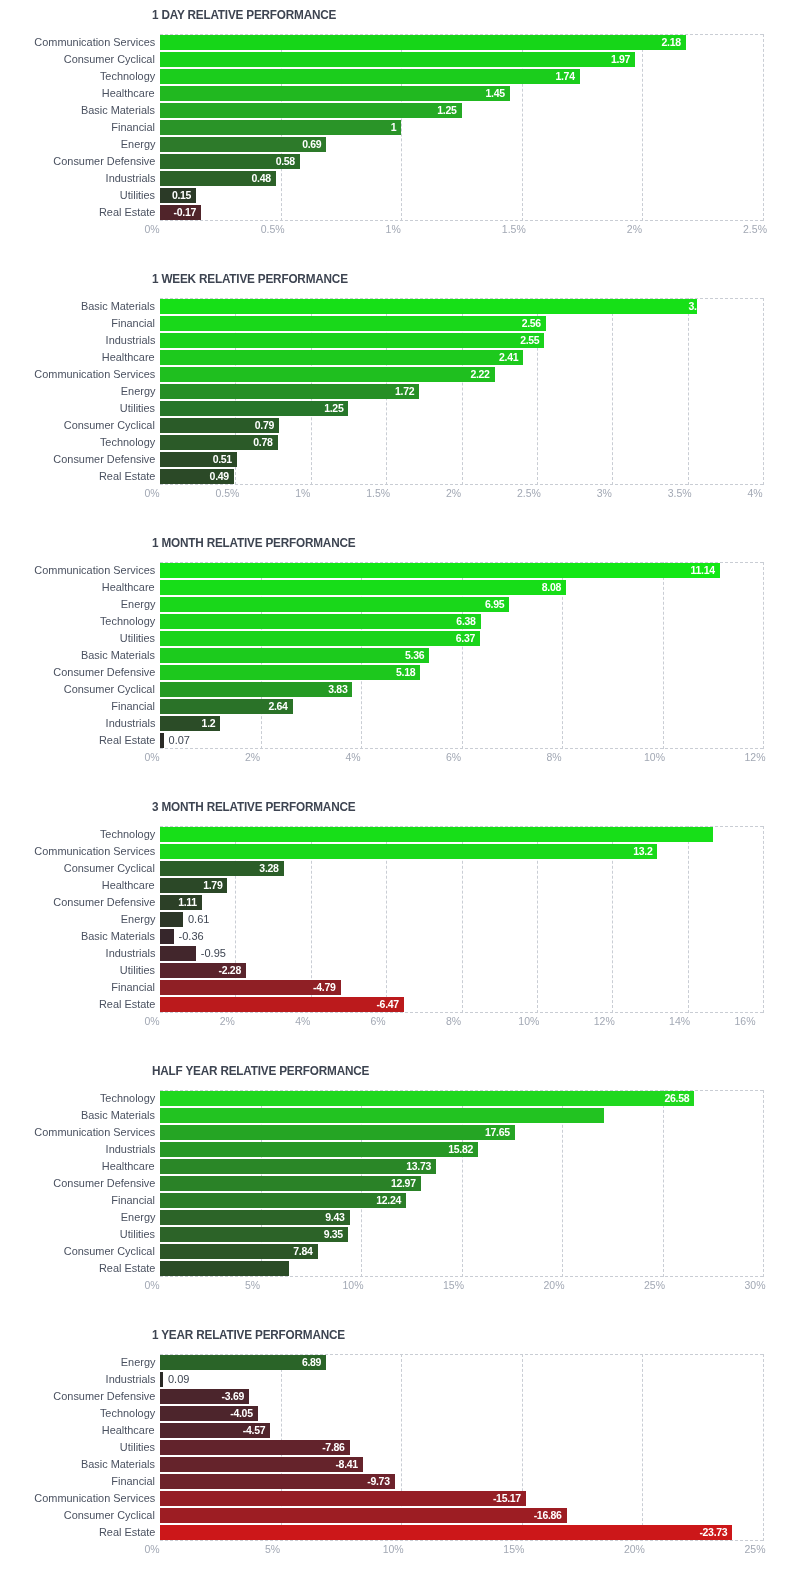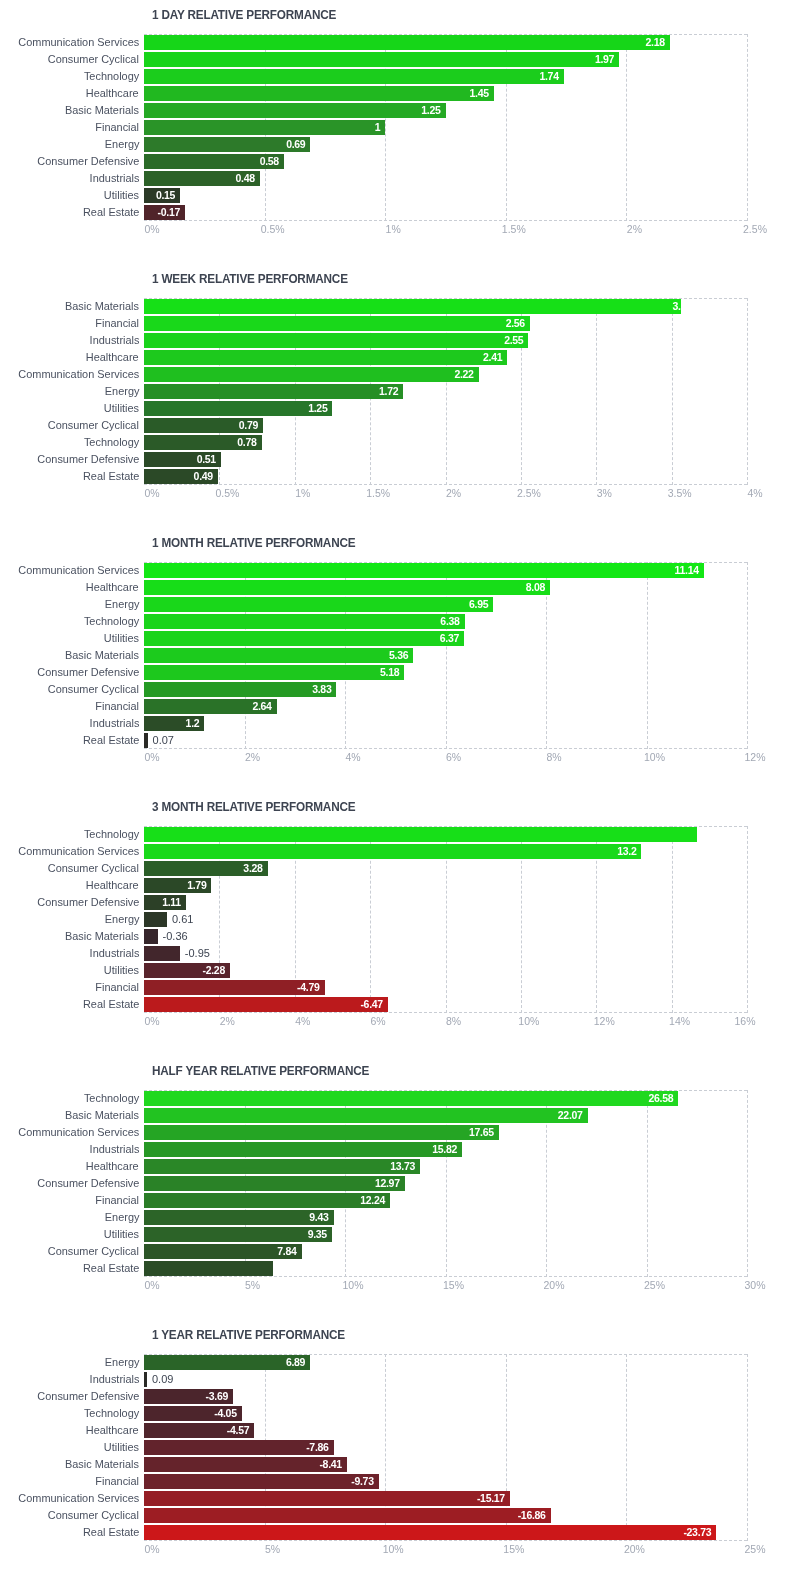--- a/index.html
+++ b/index.html
@@ -32,21 +32,21 @@
     font-weight: bold;
     letter-spacing: -0.2px;
     color: #3d4451;
     white-space: nowrap;
     font-family: "Liberation Sans", sans-serif;
     transform: scaleX(0.94);
     transform-origin: left center;
   }
   .plot {
     position: absolute;
-    left: 144px;
+    left: 160px;
     top: 34px;
     width: 603px;
     height: 187px;
   }
   .plot-frame {
     position: absolute;
     inset: 0;
     border-top: 1px dashed #c9cdd4;
     border-bottom: 1px dashed #c9cdd4;
     box-sizing: border-box;
@@ -462,21 +462,20 @@
         <div class="vgrid" style="left: 603px;"></div>
         <div class="rows">
           <div class="row" style="top: 0px;">
             <div class="ylabel">Technology</div>
             <div class="bar" style="width: 534.258px; background: rgb(32, 216, 31);"></div>
             <div class="bar-val inside" style="left: 0px; width: 529.258px;">26.58</div>
           </div>
           <div class="row" style="top: 17px;">
             <div class="ylabel">Basic Materials</div>
             <div class="bar" style="width: 443.607px; background: rgb(34, 195, 33);"></div>
-            <div class="bar-val inside" style="left: 0px; width: 438.607px;">22.07</div>
           </div>
           <div class="row" style="top: 34px;">
             <div class="ylabel">Communication Services</div>
             <div class="bar" style="width: 354.765px; background: rgb(37, 165, 36);"></div>
             <div class="bar-val inside" style="left: 0px; width: 349.765px;">17.65</div>
           </div>
           <div class="row" style="top: 51px;">
             <div class="ylabel">Industrials</div>
             <div class="bar" style="width: 317.982px; background: rgb(39, 152, 37);"></div>
             <div class="bar-val inside" style="left: 0px; width: 312.982px;">15.82</div>

